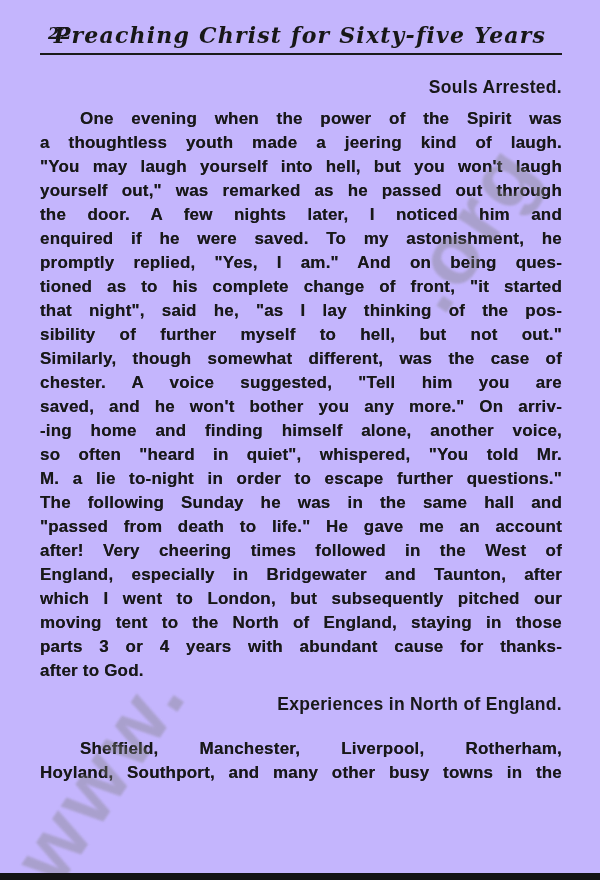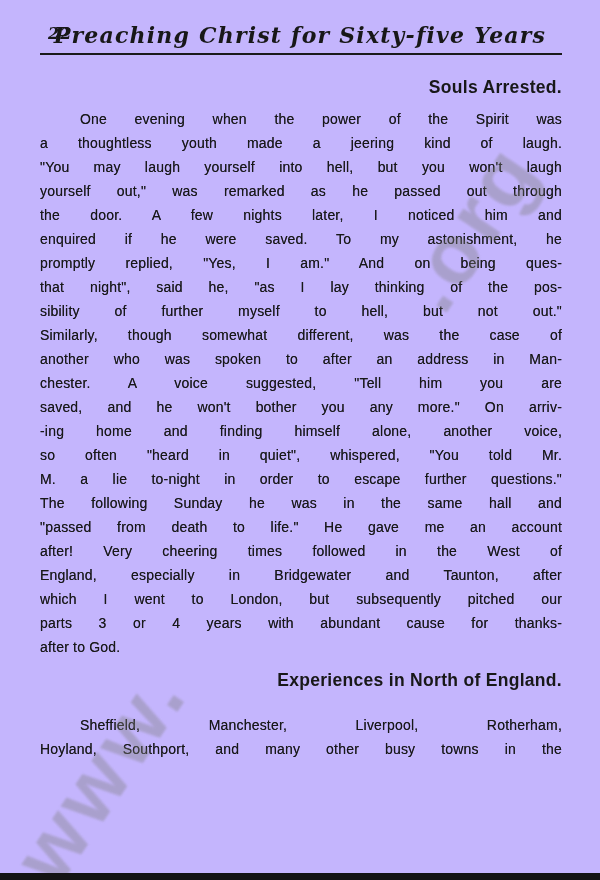--- a/index.html
+++ b/index.html
@@ -48,24 +48,25 @@
     text-align: right;
     font-size: 17.5px;
     font-weight: 700;
     letter-spacing: 0.3px;
   }
   .section-heading.second {
     margin-top: 11px;
     margin-bottom: 22px;
   }
   .paragraph {
-    font-size: 14px;
+    font-size: 17px;
     line-height: 24px;
     letter-spacing: 0.2px;
     text-shadow: 0 0 0.5px rgba(10,10,10,0.65);
+    font-weight: bold;
   }
   .line {
     text-align: justify;
     text-align-last: justify;
   }
   .line.flush { text-align-last: left; }
   .line.indent { text-indent: 40px; }
   .watermark {
     position: absolute;
     left: -6px;
@@ -109,34 +110,35 @@
     <h2 class="section-heading">Souls Arrested.</h2>
 
     <div class="paragraph">
         <div class="line indent">One evening when the power of the Spirit was</div>
         <div class="line">a thoughtless youth made a jeering kind of laugh.</div>
         <div class="line">"You may laugh yourself into hell, but you won't laugh</div>
         <div class="line">yourself out," was remarked as he passed out through</div>
         <div class="line">the door.  A few nights later, I noticed him and</div>
         <div class="line">enquired if he were saved.  To my astonishment, he</div>
         <div class="line">promptly replied, "Yes, I am."  And on being ques-</div>
+        <div class="line">tioned as to his complete change of front, "it started</div>
         <div class="line">that night", said he, "as I lay thinking of the pos-</div>
         <div class="line">sibility of further myself to hell, but not out."</div>
         <div class="line">Similarly, though somewhat different, was the case of</div>
-        <div class="line">another who was spoken to after an address in Man-</div>
         <div class="line">chester.  A voice suggested, "Tell him you are</div>
         <div class="line">saved, and he won't bother you any more."  On arriv-</div>
         <div class="line">-ing home and finding himself alone, another voice,</div>
         <div class="line">so often "heard in quiet", whispered, "You told Mr.</div>
         <div class="line">M. a lie to-night in order to escape further questions."</div>
         <div class="line">The following Sunday he was in the same hall and</div>
         <div class="line">"passed from death to life."  He gave me an account</div>
         <div class="line">after!  Very cheering times followed in the West of</div>
         <div class="line">England, especially in Bridgewater and Taunton, after</div>
         <div class="line">which I went to London, but subsequently pitched our</div>
+        <div class="line">moving tent to the North of England, staying in those</div>
         <div class="line">parts 3 or 4 years with abundant cause for thanks-</div>
         <div class="line flush">after to God.</div>
       </div>
 
     <h2 class="section-heading second">Experiences in North of England.</h2>
 
     <div class="paragraph">
         <div class="line indent">Sheffield, Manchester, Liverpool, Rotherham,</div>
         <div class="line">Hoyland, Southport, and many other busy towns in the</div>
       </div>

